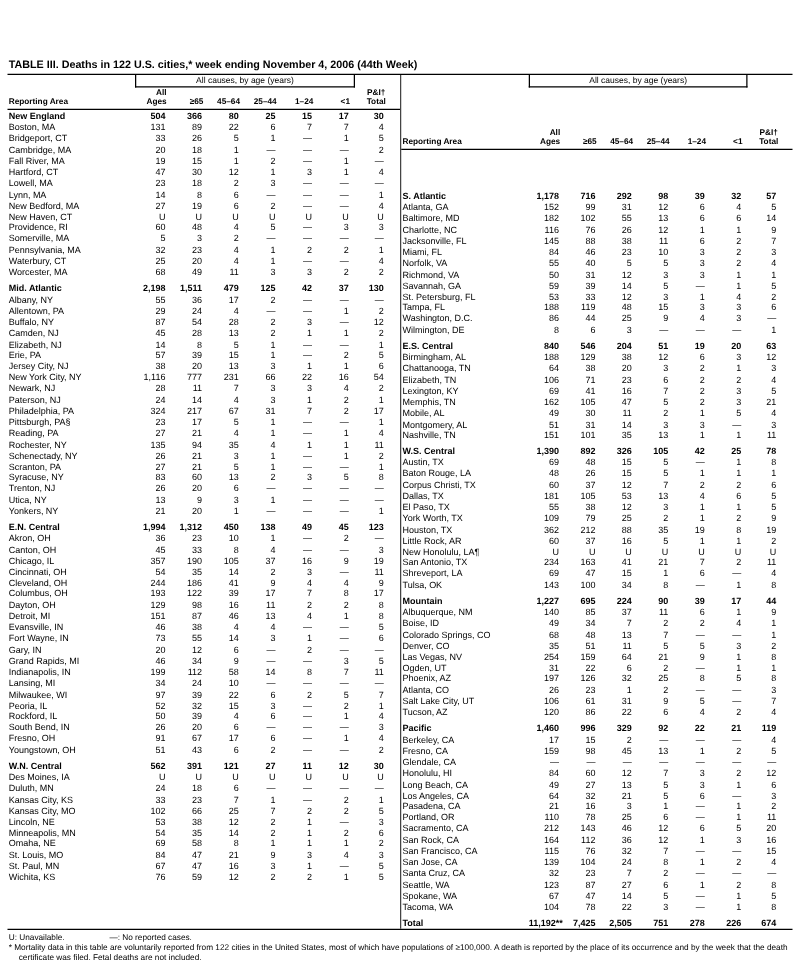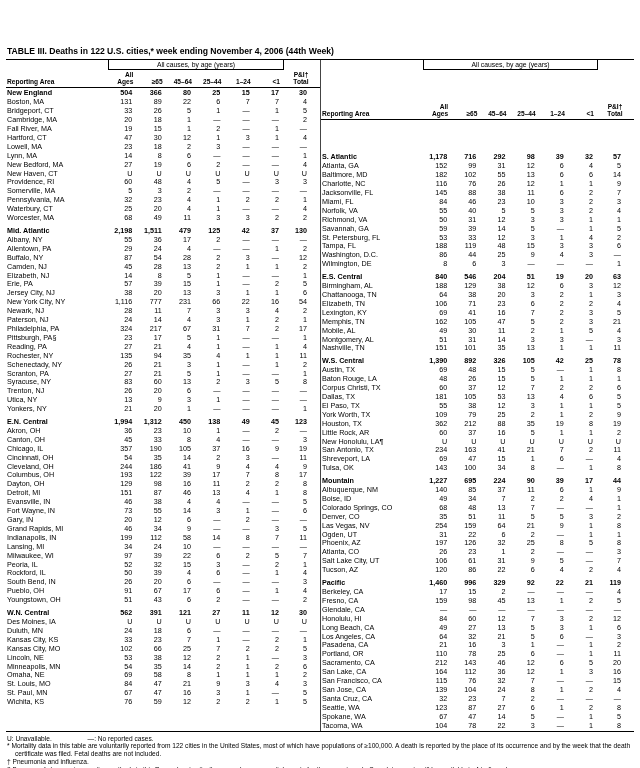--- a/index.html
+++ b/index.html
@@ -609,21 +609,21 @@
             <div class="cell area">South Bend, IN</div>
             <div class="cell num">26</div>
             <div class="cell num">20</div>
             <div class="cell num">6</div>
             <div class="cell num">—</div>
             <div class="cell num">—</div>
             <div class="cell num">—</div>
             <div class="cell pi">3</div>
           </div>
           <div class="trow">
-            <div class="cell area">Pueblo, OH</div>
+            <div class="cell area">Fresno, OH</div>
             <div class="cell num">91</div>
             <div class="cell num">67</div>
             <div class="cell num">17</div>
             <div class="cell num">6</div>
             <div class="cell num">—</div>
             <div class="cell num">1</div>
             <div class="cell pi">4</div>
           </div>
           <div class="trow">
             <div class="cell area">Youngstown, OH</div>
@@ -1319,21 +1319,21 @@
             <div class="cell area">Sacramento, CA</div>
             <div class="cell num">212</div>
             <div class="cell num">143</div>
             <div class="cell num">46</div>
             <div class="cell num">12</div>
             <div class="cell num">6</div>
             <div class="cell num">5</div>
             <div class="cell pi">20</div>
           </div>
           <div class="trow">
-            <div class="cell area">San Lake, CA</div>
+            <div class="cell area">San Rock, CA</div>
             <div class="cell num">164</div>
             <div class="cell num">112</div>
             <div class="cell num">36</div>
             <div class="cell num">12</div>
             <div class="cell num">1</div>
             <div class="cell num">3</div>
             <div class="cell pi">16</div>
           </div>
           <div class="trow">
             <div class="cell area">San Francisco, CA</div>
@@ -1387,20 +1387,30 @@
           </div>
           <div class="trow">
             <div class="cell area">Tacoma, WA</div>
             <div class="cell num">104</div>
             <div class="cell num">78</div>
             <div class="cell num">22</div>
             <div class="cell num">3</div>
             <div class="cell num">—</div>
             <div class="cell num">1</div>
             <div class="cell pi">8</div>
+          </div>
+          <div class="trow region">
+            <div class="cell area">Total</div>
+            <div class="cell num">11,192**</div>
+            <div class="cell num">7,425</div>
+            <div class="cell num">2,505</div>
+            <div class="cell num">751</div>
+            <div class="cell num">278</div>
+            <div class="cell num">226</div>
+            <div class="cell pi">674</div>
           </div>
         </div>
     </div>
 
   </div>
 
   <div class="footer">
     <div class="legend">
       <span>U: Unavailable.</span>
       <span class="dash-legend">—: No reported cases.</span>

